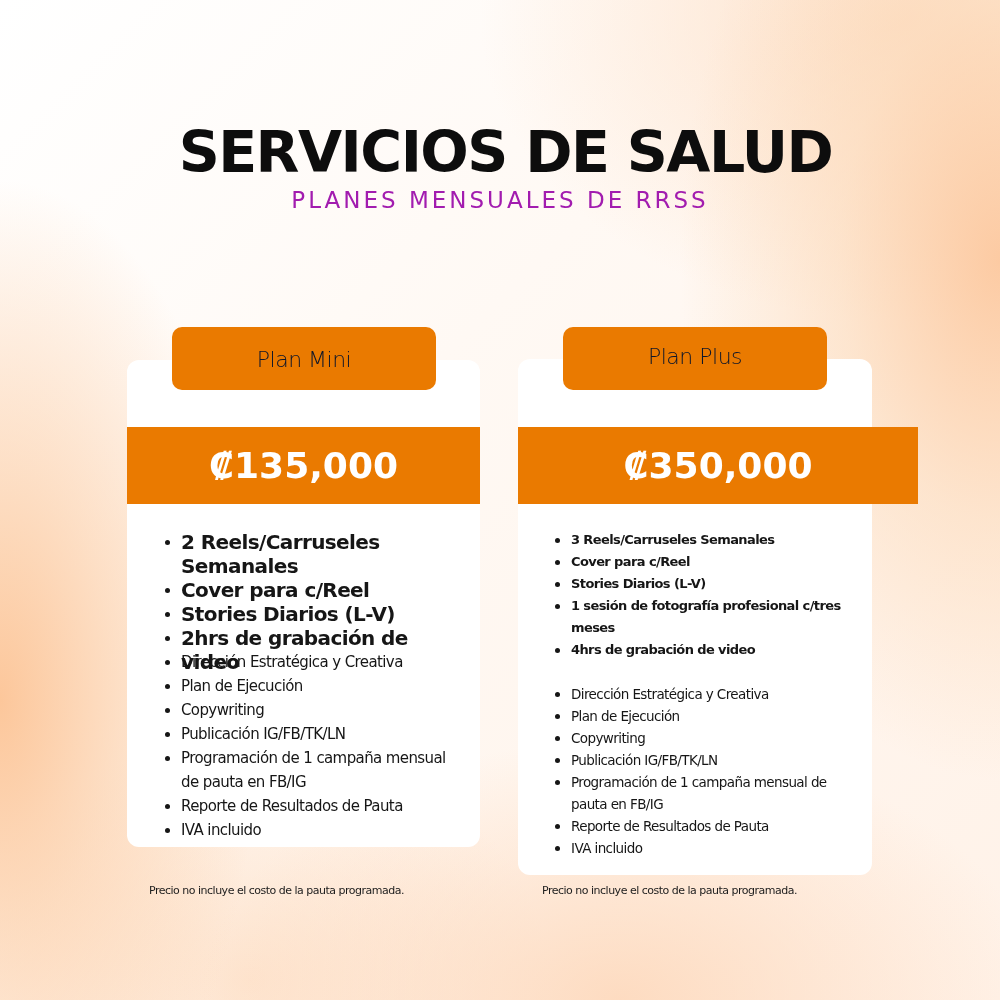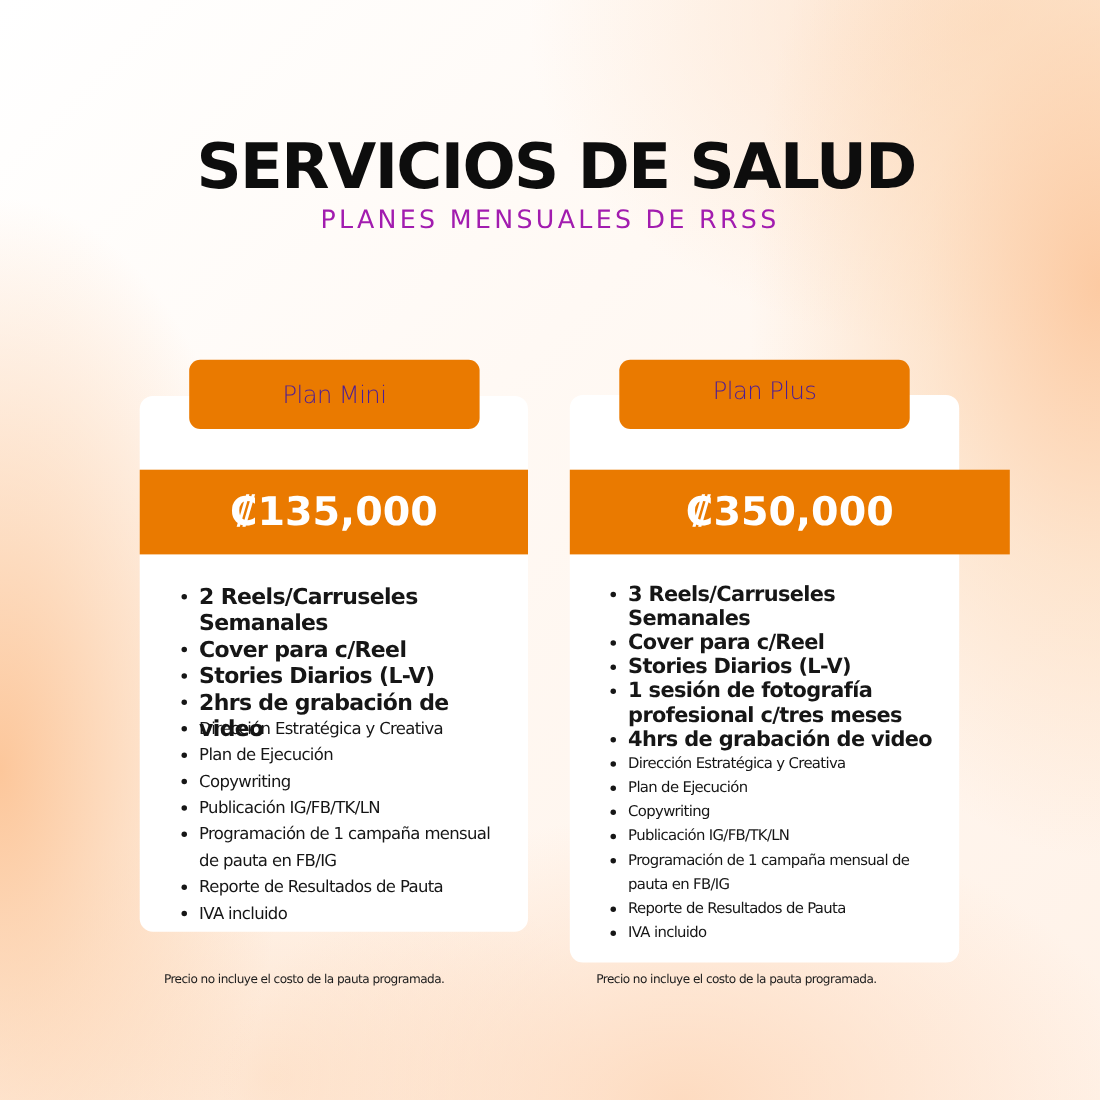--- a/index.html
+++ b/index.html
@@ -44,21 +44,21 @@
       position: absolute;
       background: #ffffff;
       border-radius: 12px;
     }
     .card-mini { left: 127px; top: 360px; width: 353px; height: 487px; }
     .card-plus { left: 518px; top: 359px; width: 354px; height: 516px; }
     .plan-tab {
       position: absolute;
       background: #ea7a00;
       border-radius: 10px;
-      color: #4c1d95;
+      color: #0f172a;
       font-family: "DejaVu Sans", sans-serif;
       font-size: 22px;
       font-weight: 300;
       letter-spacing: -0.5px;
       display: flex; align-items: center; justify-content: center;
     }
     .tab-mini { left: 172px; top: 327px; width: 264px; height: 63px; padding-top: 2px; }
     .tab-plus { left: 563px; top: 327px; width: 264px; height: 63px; padding-bottom: 4px; }
     .price-band {
       position: absolute;
@@ -88,21 +88,21 @@
       position: absolute;
       left: 2px;
       width: 5px; height: 5px;
       border-radius: 50%;
       background: #161616;
     }
     .mini-core { left: 163px; top: 530px; width: 300px; font-size: 20px; line-height: 24px; font-weight: 700; }
     .mini-core li::before { top: 10px; }
     .mini-extra { left: 163px; top: 650px; width: 300px; font-size: 15px; line-height: 24px; font-weight: 400; }
     .mini-extra li::before { top: 10px; }
-    .plus-core { left: 553px; top: 529px; width: 300px; font-size: 19px; line-height: 22px; font-weight: 700; }
+    .plus-core { left: 553px; top: 529px; width: 300px; font-size: 13px; line-height: 22px; font-weight: 700; }
     .plus-core li::before { top: 9px; width: 4px; height: 4px; }
     .plus-extra { left: 553px; top: 683px; width: 300px; font-size: 13.5px; line-height: 22px; font-weight: 400; }
     .plus-extra li::before { top: 9px; width: 4px; height: 4px; }
     .note {
       position: absolute;
       top: 884px;
       font-family: "DejaVu Sans", sans-serif;
       font-size: 11px;
       letter-spacing: -0.5px;
       color: #1c1c1c;

